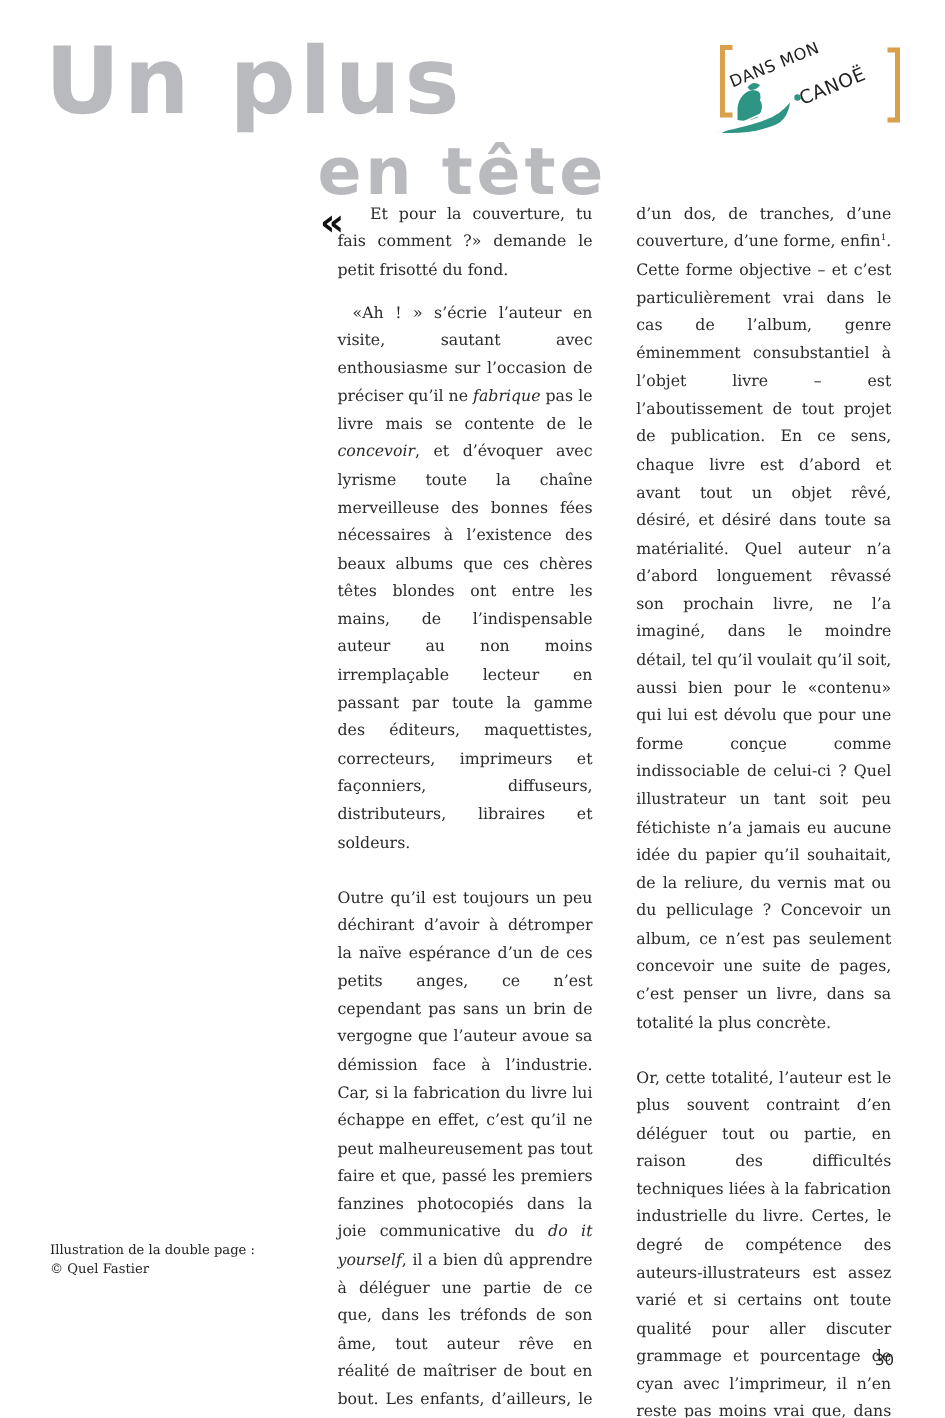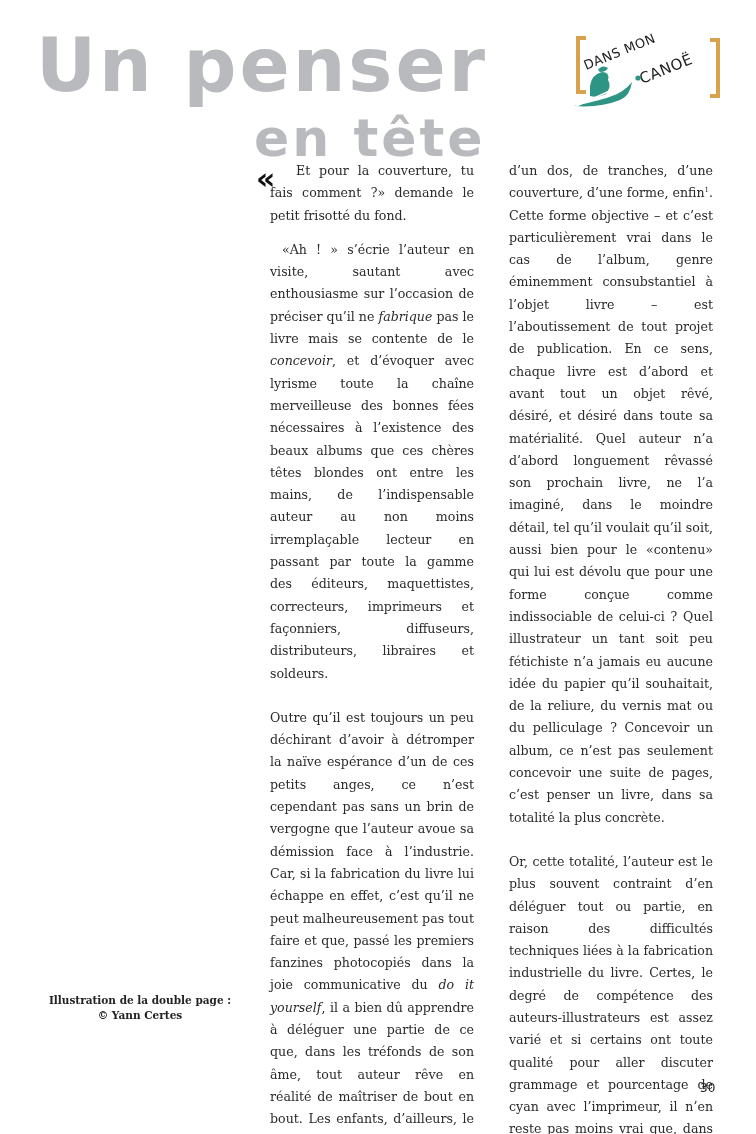--- a/index.html
+++ b/index.html
@@ -52,42 +52,42 @@
     }
     .lead-wrap { position: relative; }
 
     sup { font-size: 7px; line-height: 0; vertical-align: super; }
 
     .caption {
       position: absolute;
       right: 516px;
       top: 993px;
       width: 200px;
-      text-align: center;
+      text-align: left;
       font-family: "DejaVu Serif", serif;
-      font-weight: bold;
+      font-weight: normal;
       font-size: 10.5px;
       line-height: 15px;
       color: #222;
     }
     .page-number {
       position: absolute;
       left: 700px;
       top: 1081px;
       font-family: "DejaVu Sans", sans-serif;
       font-size: 12px;
       color: #222;
     }
   </style>
 </head>
 <body>
 
 <div class="page">
 
-  <div class="title-line title-1" style="color: rgb(184, 186, 189);">Un penser</div>
+  <div class="title-line title-1" style="color: rgb(184, 186, 189);">Un plus</div>
   <div class="title-line title-2" style="color: rgb(184, 186, 189);">en tête</div>
 
   <div class="logo">
     <svg viewBox="0 0 150 80">
 
       <path d="M14 8 H6 V62 H14" fill="none" stroke="#d9a14b" stroke-width="4"></path>
 
       <path d="M138 10 H146 V66 H138" fill="none" stroke="#d9a14b" stroke-width="4"></path>
 
       <text x="14" y="40" transform="rotate(-22 14 40)" font-family="DejaVu Sans, sans-serif" font-size="13" fill="#222" letter-spacing="0.5">DANS MON</text>
@@ -115,17 +115,17 @@
   </div>
 
   <div class="col col-2">
     <p><span>d’un dos, de tranches, d’une couverture, d’une forme, enfin</span><sup>1</sup><span>. Cette forme objective – et c’est particulièrement vrai dans le cas de l’album, genre éminemment consubstantiel à l’objet livre – est l’aboutissement de tout projet de publication. En ce sens, chaque livre est d’abord et avant tout un objet rêvé, désiré, et désiré dans toute sa matérialité. Quel auteur n’a d’abord longuement rêvassé son prochain livre, ne l’a imaginé, dans le moindre détail, tel qu’il voulait qu’il soit, aussi bien pour le «contenu» qui lui est dévolu que pour une forme conçue comme indissociable de celui-ci ? Quel illustrateur un tant soit peu fétichiste n’a jamais eu aucune idée du papier qu’il souhaitait, de la reliure, du vernis mat ou du pelliculage ? Concevoir un album, ce n’est pas seulement concevoir une suite de pages, c’est penser un livre, dans sa totalité la plus concrète.</span></p>
     <p class="gap">Or, cette totalité, l’auteur est le plus souvent contraint d’en déléguer tout ou partie, en raison des difficultés techniques liées à la fabrication industrielle du livre. Certes, le degré de compétence des auteurs-illustrateurs est assez varié et si certains ont toute qualité pour aller discuter grammage et pourcentage de cyan avec l’imprimeur, il n’en reste pas moins vrai que, dans la plupart des cas, le photograveur s’assoit sur leur avis. Comme on a tout de même affaire à des professionnels, ce n’est pas bien grave et cela produit malgré tout d’excellents résultats, meilleurs, sans doute, que si l’auteur s’en était mêlé.</p>
 
   </div>
 
   <div class="caption">
     <div>Illustration de la double page :</div>
-    <div>© Yann Certes</div>
+    <div>© Quel Fastier</div>
   </div>
 
   <div class="page-number">30</div>
 </div>
 
 </body></html>

